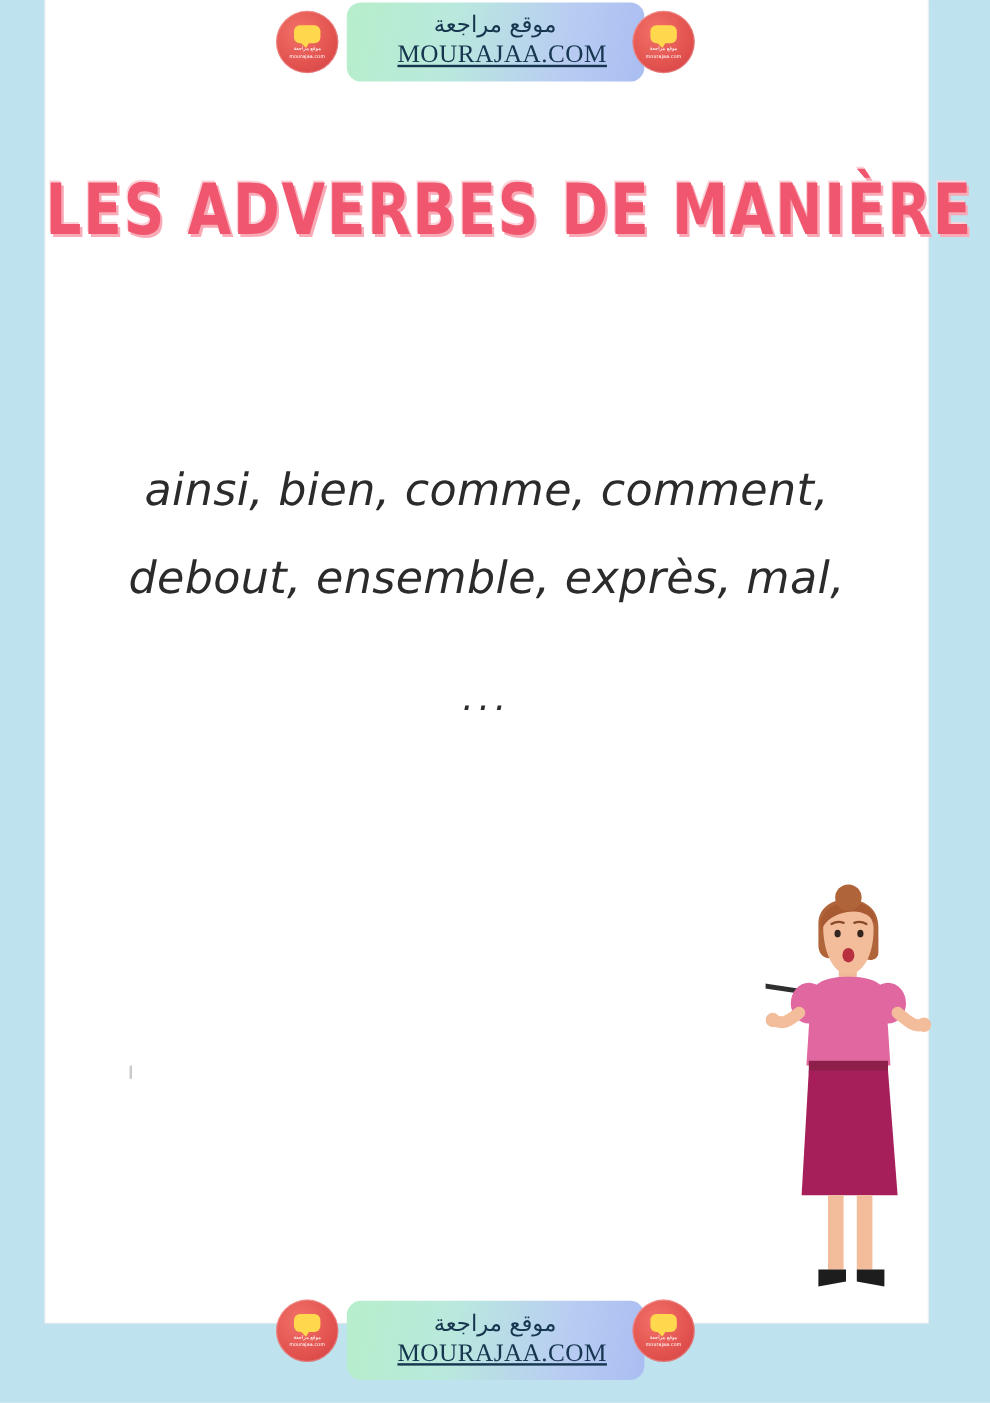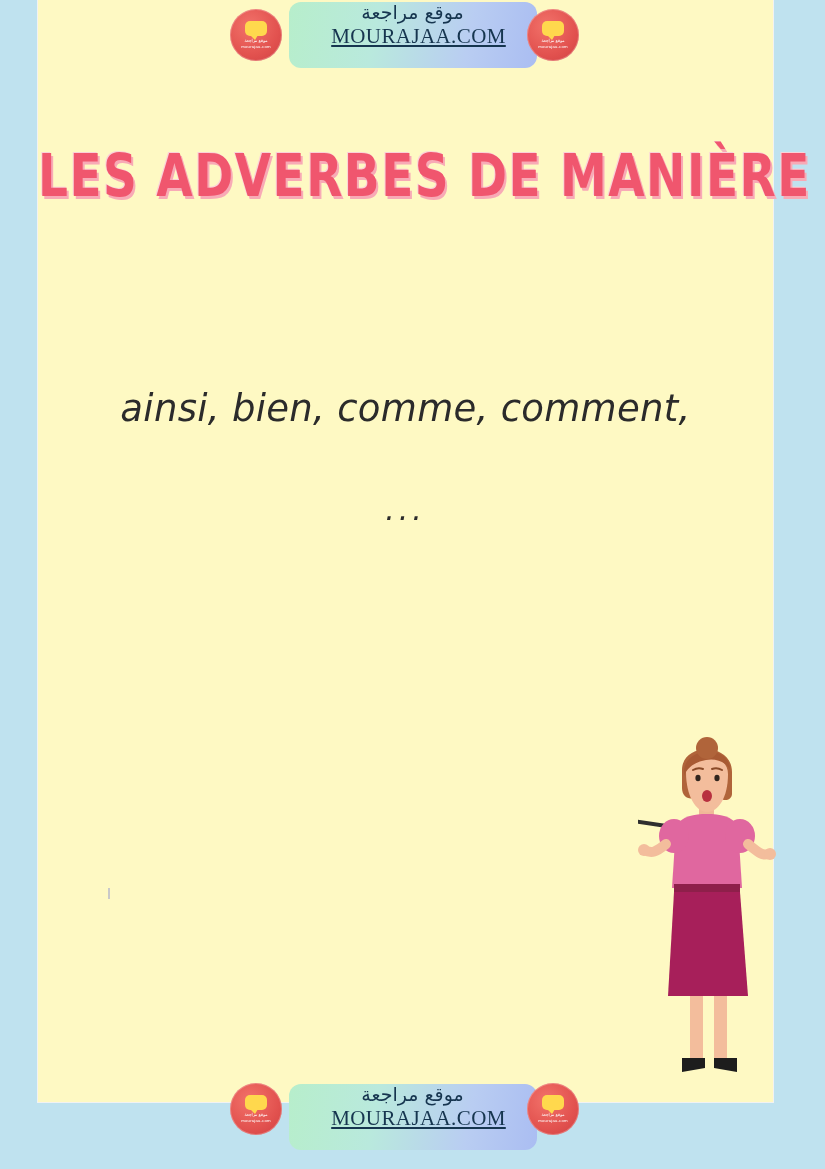--- a/index.html
+++ b/index.html
@@ -14,21 +14,21 @@
     overflow: hidden;
     position: relative;
   }
 
   .page {
     position: absolute;
     left: 38px;
     top: 0;
     width: 735px;
     height: 1102px;
-    background: #fef9c3;
+    background: #ffffff;
     box-shadow: 0 0 0 1px #f2f2f2;
   }
 
   
   .title-wrap {
     position: absolute;
     top: 148px;
     left: 0;
     width: 735px;
     text-align: center;
@@ -90,20 +90,21 @@
     position: absolute;
     left: 50%;
     transform: translateX(-50%);
     width: 248px;
     height: 66px;
     border-radius: 12px;
     background: linear-gradient(100deg, #b7eecb 0%, #b9e9dd 35%, #b9cdf2 72%, #aabdf2 100%);
     display: flex;
     flex-direction: column;
     align-items: center;
+    justify-content: center;
     box-sizing: border-box;
   }
   .wm-top { top: 2px; }
   .wm-bottom { top: 1084px; }
   .wm-ar {
     font-family: "DejaVu Sans", sans-serif;
     font-size: 19px;
     color: #16354f;
     direction: rtl;
     line-height: 1.1;
@@ -163,20 +164,21 @@
 <body>
 
 <div class="page">
 
   <div class="title-wrap">
     <div class="title">LES ADVERBES DE MANIÈRE</div>
   </div>
 
   <div class="words">
     <span class="line">ainsi, bien, comme, comment,</span>
+    <span class="line">debout, ensemble, exprès, mal,</span>
     <span class="ellipsis">...</span>
   </div>
 
   <div class="speck"></div>
 
   <div class="teacher">
     <svg width="150" height="355" viewBox="0 0 150 355" xmlns="http://www.w3.org/2000/svg">
 
       <line x1="-12" y1="92" x2="42" y2="100" stroke="#2f2f2f" stroke-width="4" stroke-linecap="round"></line>
 

